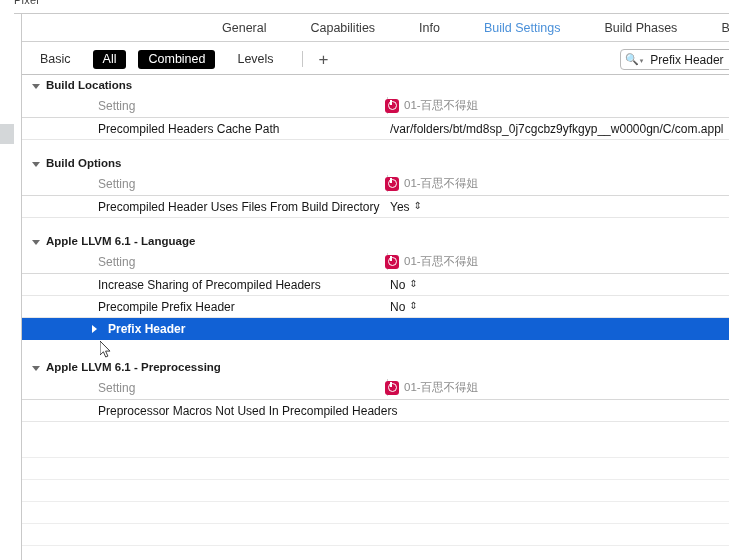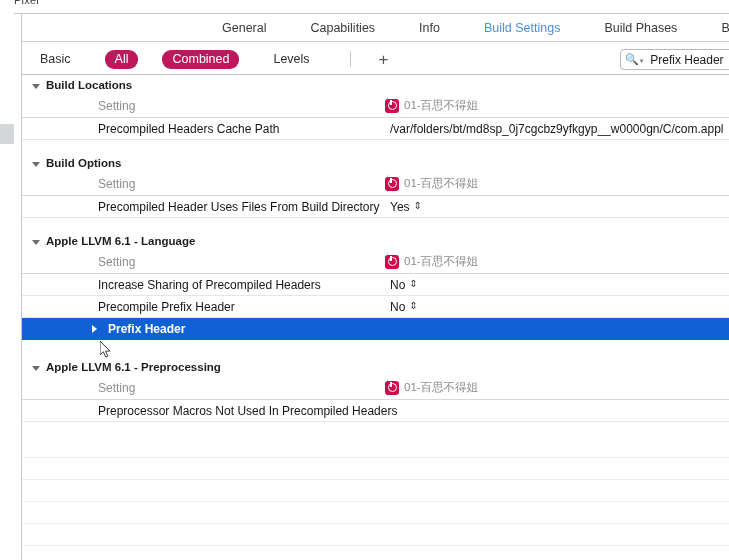--- a/index.html
+++ b/index.html
@@ -78,35 +78,34 @@
     width: 729px;
     height: 32px;
     background: #ffffff;
   }
   .filterbar-left {
     position: absolute;
     left: 30px; top: 0;
     height: 32px;
     display: flex;
     align-items: center;
-    gap: 16px;
+    gap: 4px;
   }
   .seg {
     font-size: 12.5px;
     color: #2f2f2f;
     padding: 2px 10px;
     border-radius: 3px;
     margin-right: 8px;
     cursor: default;
     line-height: 15px;
   }
   .seg.on {
-    background: #be185d;
+    background: #000000;
     color: #ffffff;
-    border-radius: 9px;
   }
   .seg-sep {
     width: 1px;
     height: 16px;
     background: #c8c8c8;
     margin: 0 8px 0 6px;
   }
   .plus-btn {
     font-size: 17px;
     color: #555;

